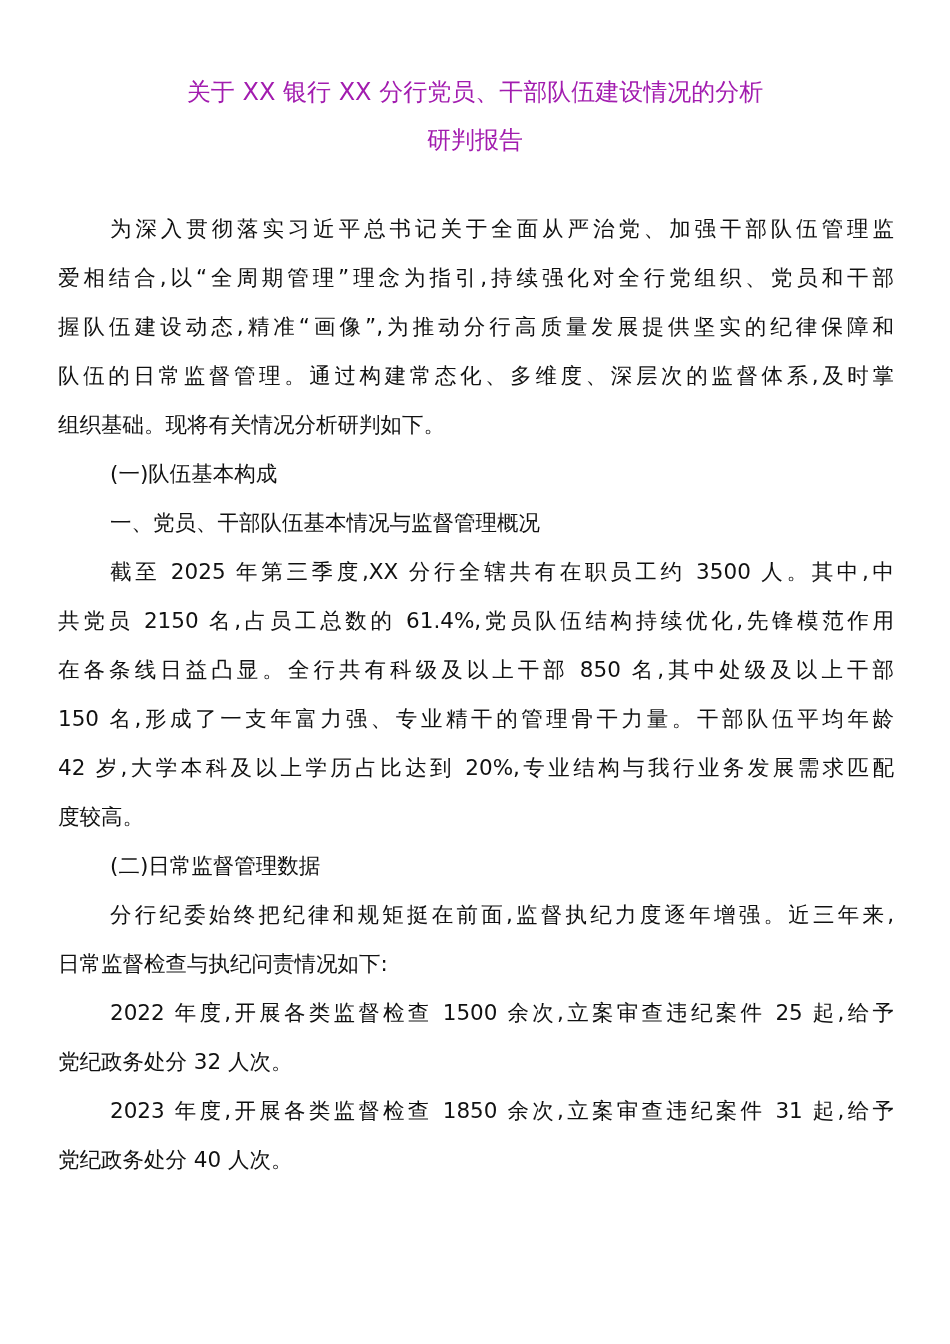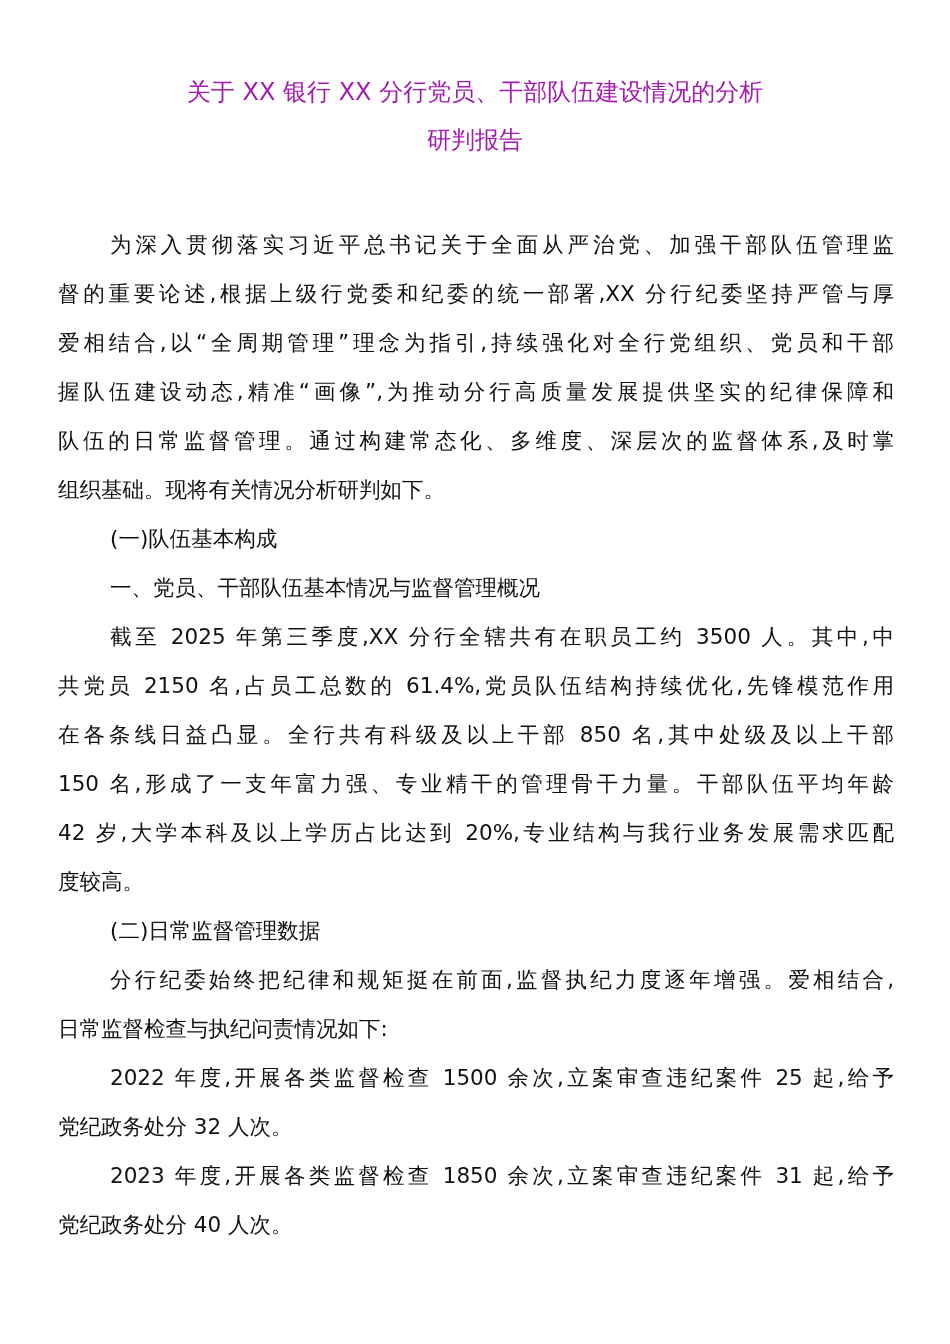--- a/index.html
+++ b/index.html
@@ -33,21 +33,21 @@
       letter-spacing: 0px;
       color: #a21caf;
     }
     .title .tline {
       display: block;
       white-space: nowrap;
     }
     .body {
       position: absolute;
       left: 58px;
-      top: 220px;
+      top: 204px;
       width: 836px;
     }
     .line {
       display: block;
       white-space: nowrap;
       font-size: 21.5px;
       height: 49px;
       line-height: 49px;
       text-align: justify;
       text-align-last: justify;
@@ -69,21 +69,20 @@
 
   <div class="title">
     <span class="tline">关于 XX 银行 XX 分行党员、干部队伍建设情况的分析</span>
     <span class="tline">研判报告</span>
   </div>
 
   <div class="body">
 
     <div>
       <span class="line indent">为深入贯彻落实习近平总书记关于全面从严治党、加强干部队伍管理监</span>
-      <span class="line">督的重要论述,根据上级行党委和纪委的统一部署,XX 分行纪委坚持严管与厚</span>
       <span class="line">爱相结合,以“全周期管理”理念为指引,持续强化对全行党组织、党员和干部</span>
       <span class="line">握队伍建设动态,精准“画像”,为推动分行高质量发展提供坚实的纪律保障和</span>
       <span class="line">队伍的日常监督管理。通过构建常态化、多维度、深层次的监督体系,及时掌</span>
       <span class="line last">组织基础。现将有关情况分析研判如下。</span>
     </div>
 
     <div>
       <span class="line indent heading">(一)队伍基本构成</span>
     </div>
 
@@ -98,21 +97,21 @@
       <span class="line">150 名,形成了一支年富力强、专业精干的管理骨干力量。干部队伍平均年龄</span>
       <span class="line">42 岁,大学本科及以上学历占比达到 20%,专业结构与我行业务发展需求匹配</span>
       <span class="line last">度较高。</span>
     </div>
 
     <div>
       <span class="line indent heading">(二)日常监督管理数据</span>
     </div>
 
     <div>
-      <span class="line indent">分行纪委始终把纪律和规矩挺在前面,监督执纪力度逐年增强。爱相结合,</span>
+      <span class="line indent">分行纪委始终把纪律和规矩挺在前面,监督执纪力度逐年增强。近三年来,</span>
       <span class="line last">日常监督检查与执纪问责情况如下:</span>
     </div>
 
     <div>
       <span class="line indent">2022 年度,开展各类监督检查 1500 余次,立案审查违纪案件 25 起,给予</span>
       <span class="line last">党纪政务处分 32 人次。</span>
     </div>
 
     <div>
       <span class="line indent">2023 年度,开展各类监督检查 1850 余次,立案审查违纪案件 31 起,给予</span>

